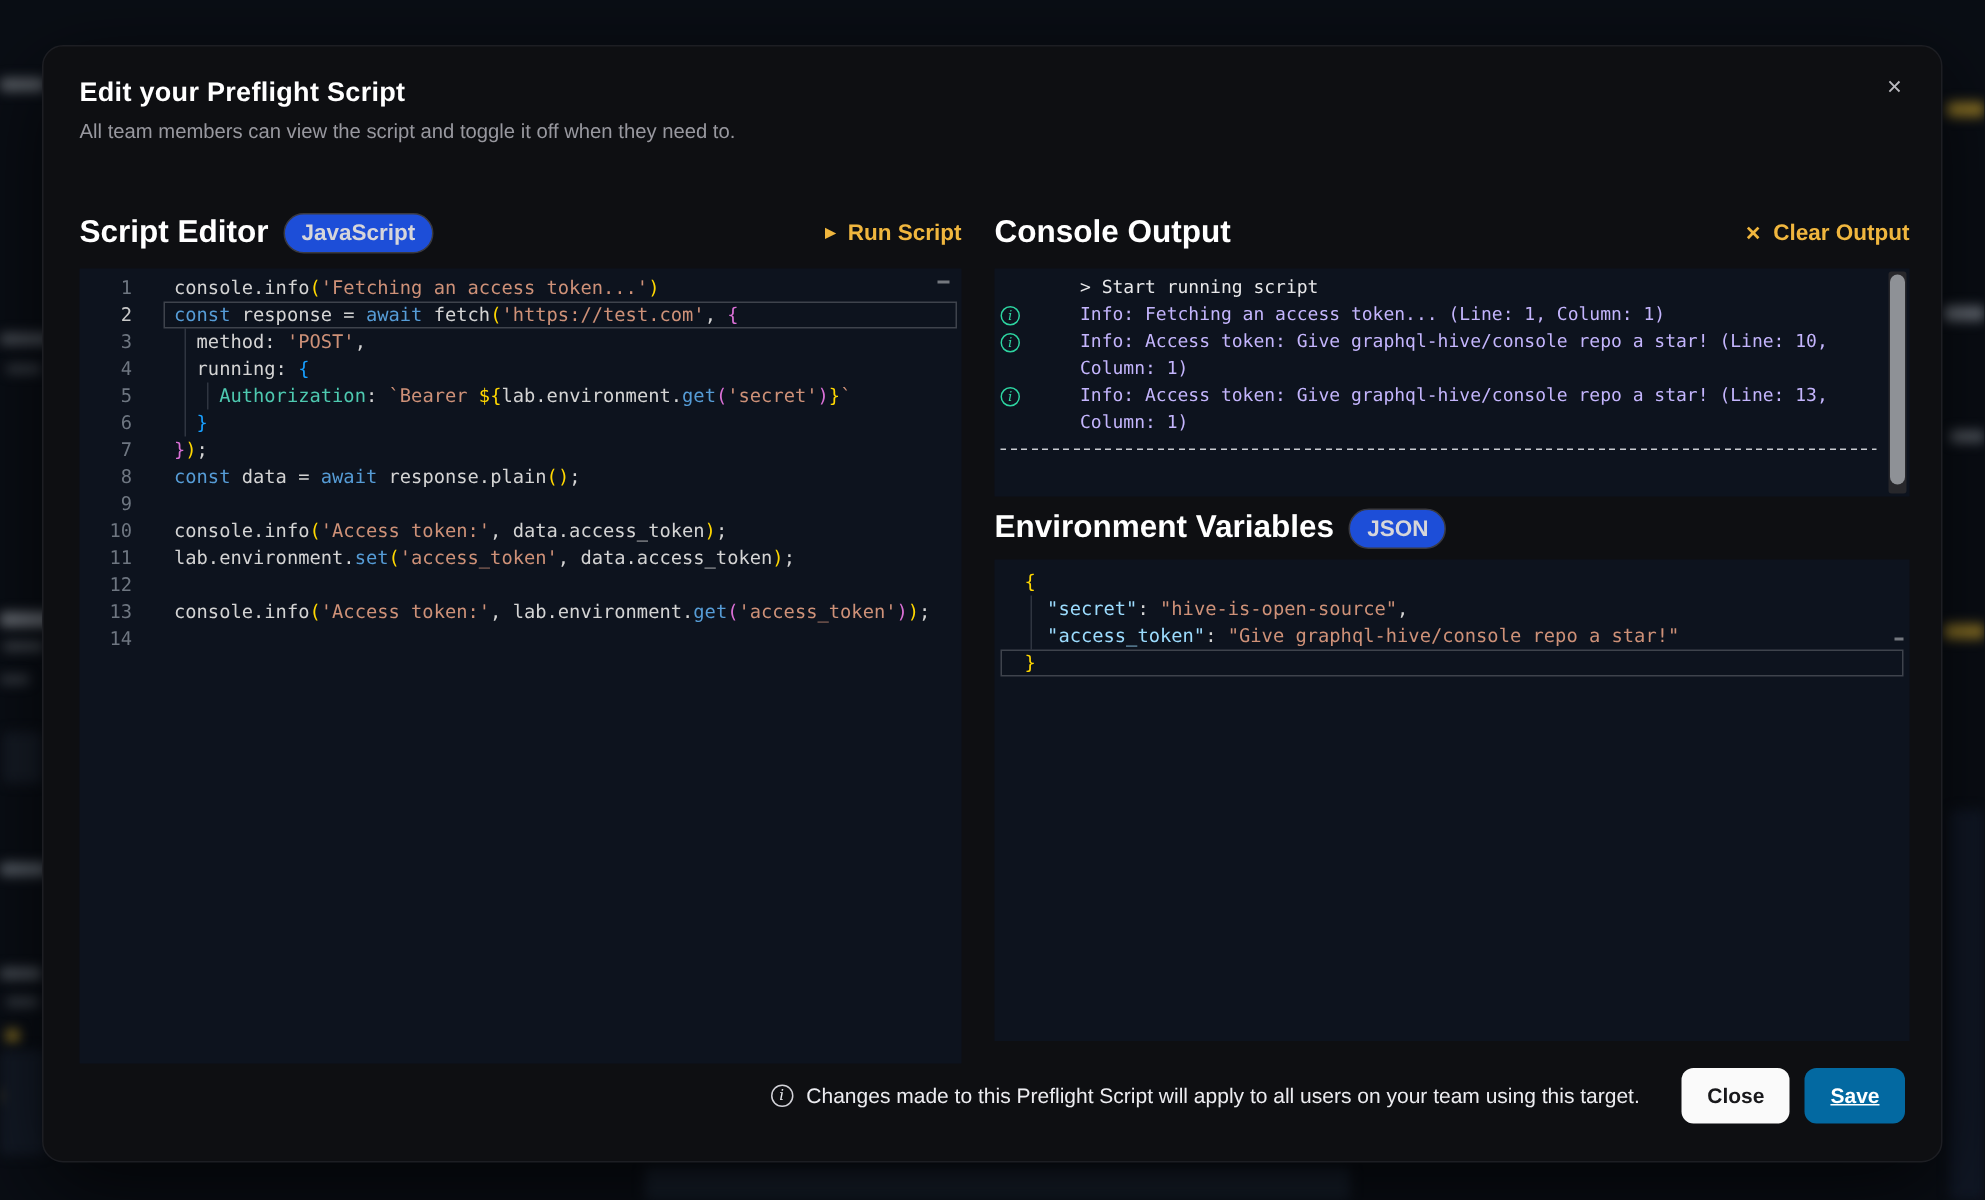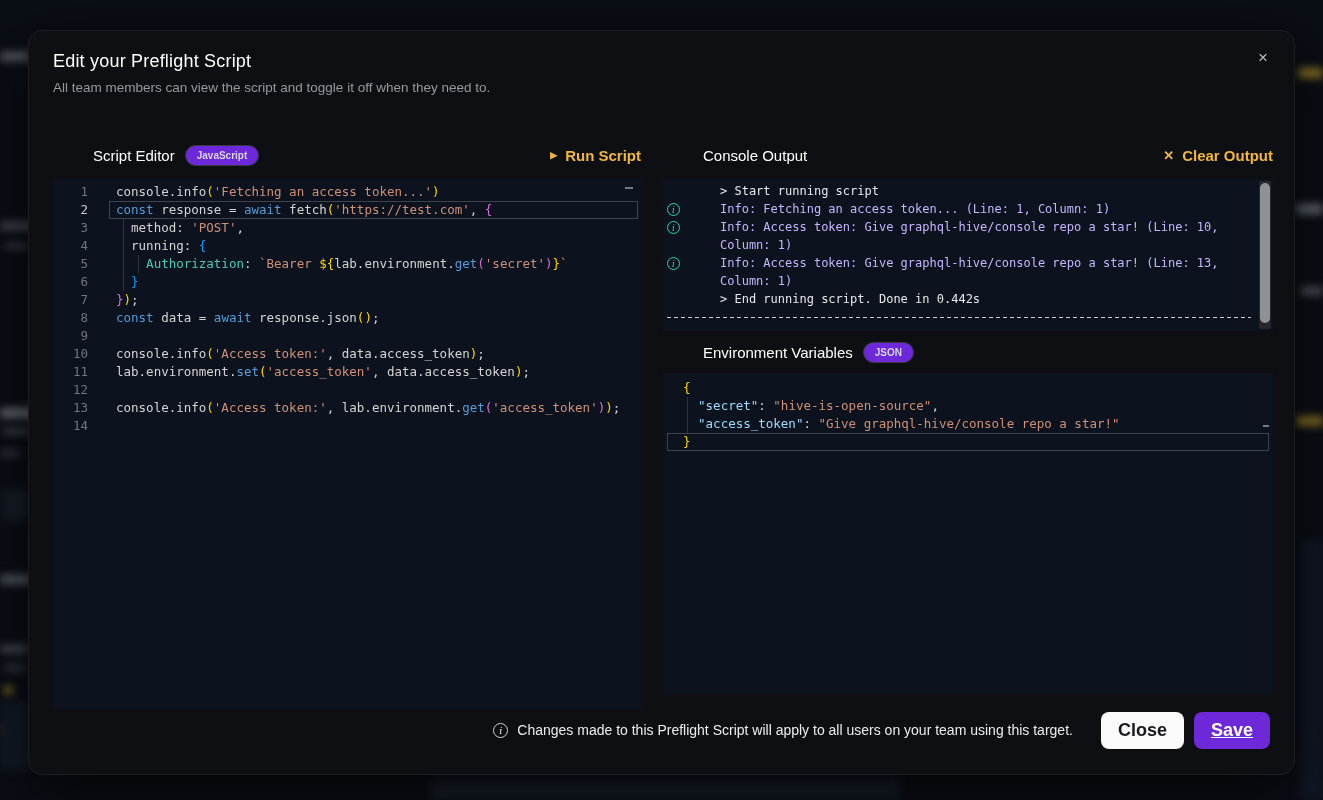--- a/index.html
+++ b/index.html
@@ -7,29 +7,29 @@
   body { background:#0a0e15; font-family:"Liberation Sans", sans-serif; position:relative; }
 
   
   .bg-blob { position:absolute; filter:blur(4px); border-radius:3px; }
 
   
   .modal { position:absolute; left:28px; top:30px; width:1267px; height:745px;
            background:#0e0f12; border:1px solid #1d1e23; border-radius:14px;
            box-shadow:0 18px 60px rgba(0,0,0,.7); }
 
-  .dlg-title { position:absolute; left:24px; top:20px; font-size:18px; font-weight:normal; color:#fff; letter-spacing:.2px; }
+  .dlg-title { position:absolute; left:24px; top:20px; font-size:18px; font-weight:bold; color:#fff; letter-spacing:.2px; }
   .dlg-desc  { position:absolute; left:24px; top:46px; font-size:13.5px; line-height:22px; color:#98989f; }
   .close-x   { position:absolute; right:18px; top:14px; width:26px; height:26px; color:#b9b9bf;
                font-size:17px; line-height:26px; text-align:center; cursor:pointer; }
 
   .panel-hdr { position:absolute; height:26px; display:flex; align-items:center; }
-  .panel-hdr .hdr-title { font-size:15px; font-weight:normal; color:#fff;margin-left:40px; }
-  .badge { margin-left:10px; font-size:10px; font-weight:bold; color:#d6d6da;
-           border:1px solid #3a3a41; border-radius:999px; padding:4px 11px; background:#6d28d9; }
+  .panel-hdr .hdr-title { font-size:21px; font-weight:bold; color:#fff; }
+  .badge { margin-left:10px; font-size:15px; font-weight:bold; color:#d6d6da;
+           border:1px solid #3a3a41; border-radius:999px; padding:4px 11px; background:#1d4ed8; }
   .accent-btn { margin-left:auto; display:flex; align-items:center; gap:8px;
                 color:#f0b63e; font-size:15px; font-weight:600; cursor:pointer; }
   .accent-btn .tri { font-size:9px; line-height:1; }
   .accent-btn .xx  { font-size:13px; line-height:1; }
 
   .editor { position:absolute; background:#0d131e; overflow:hidden;
             font-family:"DejaVu Sans Mono", monospace; font-size:12.5px; color:#d4d4d4; }
   #script-editor { left:24px;  top:148px; width:588px; height:530px; padding-top:4px; }
   #console-panel { left:634px; top:148px; width:610px; height:152px; padding:3px 22px 0 4px;
                    font-size:12px; }
@@ -67,24 +67,24 @@
   .scrollbar { position:absolute; right:2px; top:2px; bottom:2px; width:12px; background:#27272b; border-radius:2px; }
   .scroll-thumb { position:absolute; left:1px; right:1px; top:2px; height:140px; background:#8e9196; border-radius:6px; }
   .ruler-dash { position:absolute; height:2px; background:#74787f; }
 
   .footer { position:absolute; left:24px; right:24px; top:678px; height:42px;
             display:flex; align-items:center; justify-content:flex-end; gap:10px; }
   .notice { display:flex; align-items:center; gap:9px; color:#ececf0; font-size:14px; margin-right:18px; }
   .notice .i-circ { display:inline-block; width:15px; height:15px; border:1px solid #d2d2d8; border-radius:50%;
                     font-size:10px; line-height:14px; text-align:center;
                     font-family:"DejaVu Serif", serif; font-style:italic; }
-  .btn { border:none; border-radius:8px; font-size:18px; font-weight:600; padding:0 17px; height:37px;
+  .btn { border:none; border-radius:8px; font-size:14px; font-weight:600; padding:0 17px; height:37px;
          font-family:"Liberation Sans", sans-serif; cursor:pointer; }
   .btn-close { background:#fafafa; color:#18181b; }
-  .btn-save  { background:#6d28d9; color:#ffffff;text-decoration:underline; }
+  .btn-save  { background:#0369a1; color:#ffffff;text-decoration:underline; }
 </style>
 </head>
 <body>
 
 <div>
   <div class="bg-blob" style="left:0;top:52px;width:30px;height:9px;background:#5a5f66"></div>
   <div class="bg-blob" style="left:0;top:222px;width:34px;height:8px;background:#4a4f57"></div>
   <div class="bg-blob" style="left:4px;top:243px;width:24px;height:6px;background:#3a3f47"></div>
   <div class="bg-blob" style="left:0;top:408px;width:36px;height:10px;background:#6a6f76"></div>
   <div class="bg-blob" style="left:2px;top:428px;width:28px;height:6px;background:#444950"></div>
@@ -125,21 +125,21 @@
     <div class="guide" style="left:70px;top:40px;height:72px;"></div>
     <div class="guide" style="left:85px;top:76px;height:18px;"></div>
     <div class="ruler-dash" style="right:8px;top:8px;width:8px;"></div>
   <div class="code-row"><span class="gutter">1</span><span class="c-plain">console.info</span><span class="c-b1">(</span><span class="c-str">'Fetching an access token...'</span><span class="c-b1">)</span></div>
       <div class="code-row cur"><span class="gutter">2</span><span class="c-kw">const</span><span class="c-plain"> response = </span><span class="c-kw">await</span><span class="c-plain"> fetch</span><span class="c-b1">(</span><span class="c-str">'</span><span class="c-link">https://test.com</span><span class="c-str">'</span><span class="c-plain">, </span><span class="c-b2">{</span><div class="current-box"></div></div>
       <div class="code-row"><span class="gutter">3</span><span class="c-plain">  method: </span><span class="c-str">'POST'</span><span class="c-plain">,</span></div>
       <div class="code-row"><span class="gutter">4</span><span class="c-plain">  running: </span><span class="c-b3">{</span></div>
       <div class="code-row"><span class="gutter">5</span><span class="c-plain">    </span><span class="c-type">Authorization</span><span class="c-plain">: </span><span class="c-str">`Bearer </span><span class="c-b1">${</span><span class="c-plain">lab.environment.</span><span class="c-kw">get</span><span class="c-b2">(</span><span class="c-str">'secret'</span><span class="c-b2">)</span><span class="c-b1">}</span><span class="c-str">`</span></div>
       <div class="code-row"><span class="gutter">6</span><span class="c-plain">  </span><span class="c-b3">}</span></div>
       <div class="code-row"><span class="gutter">7</span><span class="c-b2">}</span><span class="c-b1">)</span><span class="c-plain">;</span></div>
-      <div class="code-row"><span class="gutter">8</span><span class="c-kw">const</span><span class="c-plain"> data = </span><span class="c-kw">await</span><span class="c-plain"> response.json</span><span class="c-b1">(</span><span class="c-b1">)</span><span class="c-plain">;</span></div>
+      <div class="code-row"><span class="gutter">8</span><span class="c-kw">const</span><span class="c-plain"> data = </span><span class="c-kw">await</span><span class="c-plain"> response.plain</span><span class="c-b1">(</span><span class="c-b1">)</span><span class="c-plain">;</span></div>
       <div class="code-row"><span class="gutter">9</span></div>
       <div class="code-row"><span class="gutter">10</span><span class="c-plain">console.info</span><span class="c-b1">(</span><span class="c-str">'Access token:'</span><span class="c-plain">, data.access_token</span><span class="c-b1">)</span><span class="c-plain">;</span></div>
       <div class="code-row"><span class="gutter">11</span><span class="c-plain">lab.environment.</span><span class="c-kw">set</span><span class="c-b1">(</span><span class="c-str">'access_token'</span><span class="c-plain">, data.access_token</span><span class="c-b1">)</span><span class="c-plain">;</span></div>
       <div class="code-row"><span class="gutter">12</span></div>
       <div class="code-row"><span class="gutter">13</span><span class="c-plain">console.info</span><span class="c-b1">(</span><span class="c-str">'Access token:'</span><span class="c-plain">, lab.environment.</span><span class="c-kw">get</span><span class="c-b2">(</span><span class="c-str">'access_token'</span><span class="c-b2">)</span><span class="c-b1">)</span><span class="c-plain">;</span></div>
       <div class="code-row"><span class="gutter">14</span></div>
     </div>
 
   <div class="panel-hdr" id="console-hdr">
     <span class="hdr-title">Console Output</span>
@@ -161,24 +161,20 @@
         <span class="ic"><span class="info-ic">i</span></span>
         <span class="txt">Info: Fetching an access token... (Line: 1, Column: 1)</span>
       </div>
       <div class="console-line info">
         <span class="ic"><span class="info-ic">i</span></span>
         <span class="txt">Info: Access token: Give graphql-hive/console repo a star! (Line: 10, Column: 1)</span>
       </div>
       <div class="console-line info">
         <span class="ic"><span class="info-ic">i</span></span>
         <span class="txt">Info: Access token: Give graphql-hive/console repo a star! (Line: 13, Column: 1)</span>
-      </div>
-      <div class="console-line plain">
-        <span class="ic"></span>
-        <span class="txt">&gt; End running script. Done in 0.442s</span>
       </div>
       <div class="sep">
         <div></div>
       </div>
     </div>
 
   <div class="panel-hdr" id="env-hdr">
     <span class="hdr-title">Environment Variables</span>
     <span class="badge">JSON</span>
   </div>

